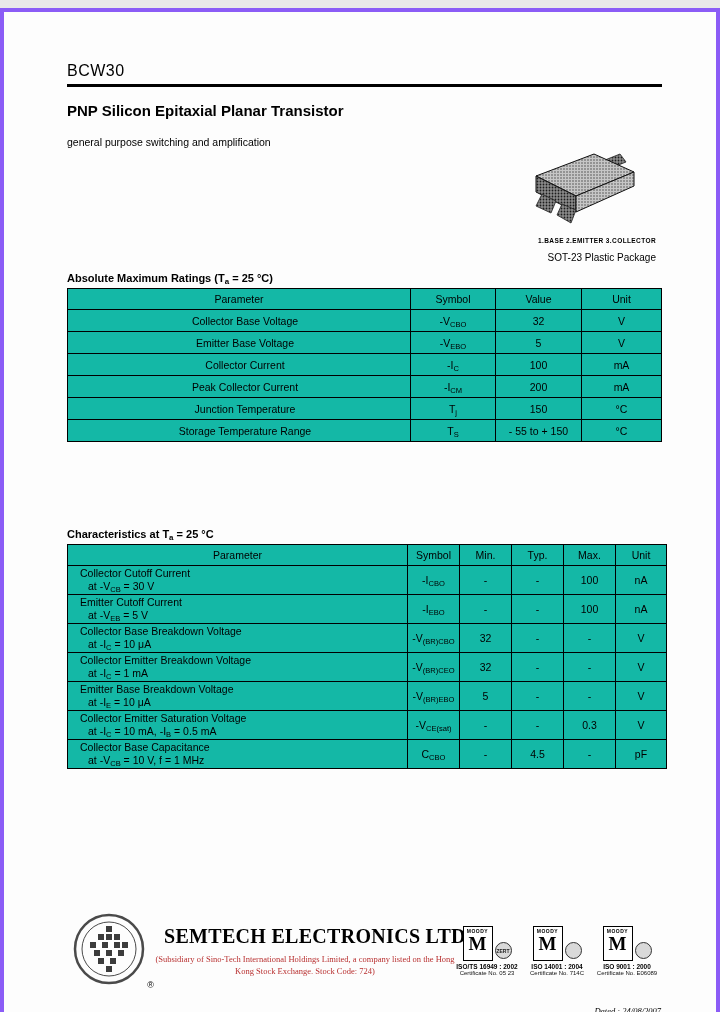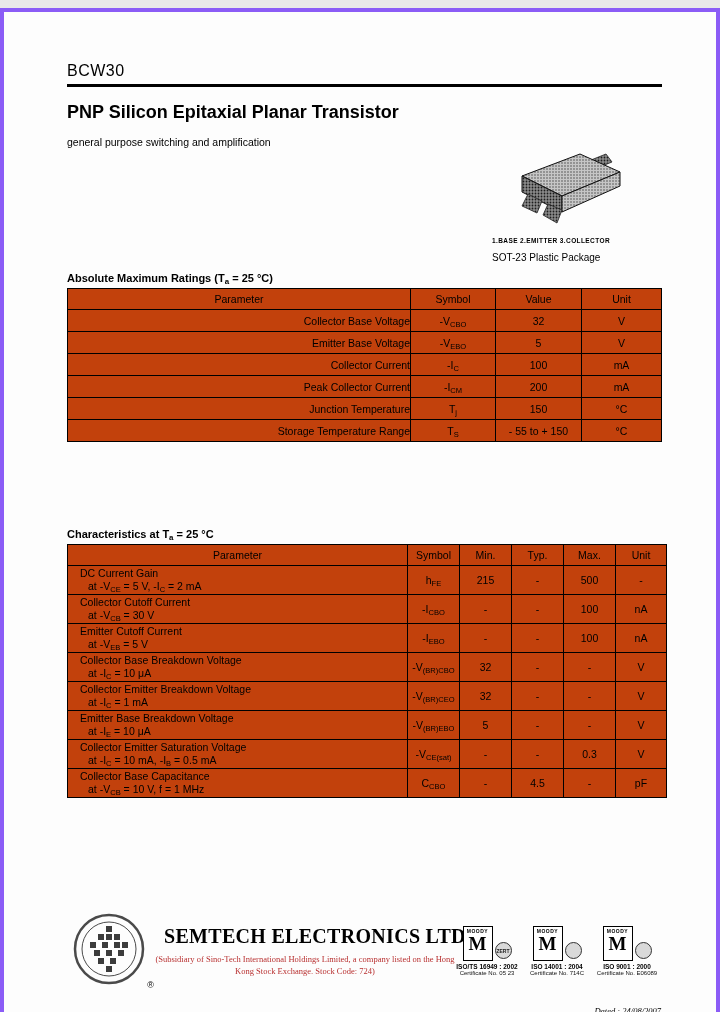--- a/index.html
+++ b/index.html
@@ -6,42 +6,42 @@
   html,body { background:#e9e9e9; }
   .page {
     position:relative; width:720px; height:1012px; margin:8px auto;
     background:#fdfdfd; border:4px solid #8b5cf6; overflow:hidden;
     font-family:"Liberation Sans", sans-serif; color:#000;
   }
   sub { font-size:0.72em; vertical-align:-0.25em; line-height:0; }
 
   .part-number { position:absolute; left:63px; top:50px; font-size:16px; letter-spacing:0.5px; }
   .top-rule { position:absolute; left:63px; top:72px; width:595px; height:3px; background:#000; }
-  .doc-title { position:absolute; left:63px; top:90px; font-size:18px; font-weight:700; }
+  .doc-title { position:absolute; left:63px; top:90px; font-size:15px; font-weight:700; }
   .doc-desc { position:absolute; left:63px; top:124px; font-size:10.5px; }
 
-  .pkg-wrap { position:absolute; left:488px; top:132px; width:164px; text-align:left; }
+  .pkg-wrap { position:absolute; left:488px; top:132px; width:164px; text-align:right; }
   .pkg-pins { margin-top:3px; font-size:6.5px; font-weight:700; letter-spacing:0.4px; }
   .pkg-name { margin-top:8px; font-size:10px; }
 
   .sec-heading { position:absolute; left:63px; font-size:11px; font-weight:700; }
   .sec-abs { top:260px; }
   .sec-char { top:516px; }
 
-  table { border-collapse:collapse; position:absolute; background:#c2410c; }
+  table { border-collapse:collapse; position:absolute; background:#14b8a6; }
   th, td { border:1px solid #000; font-weight:normal; }
 
   .t1 { left:63px; top:276px; width:595px; font-size:10.5px; }
   .t1 th { height:21px; text-align:center; }
   .t1 td { height:22px; }
   .t2 { left:63px; top:532px; width:600px; font-size:10.5px; }
   .t2 th { height:21px; text-align:center; }
   .t2 td { height:29px; }
 
-  .c-param { text-align:right; padding-left:12px; }
+  .c-param { text-align:center; padding-left:12px; }
   .c-center { text-align:center; padding:0 2px; }
   .c-param2 { text-align:left; vertical-align:middle; }
   .pname { padding-left:12px; line-height:13px; }
   .pcond { padding-left:20px; line-height:13px; }
 
   .stamp-wrap { position:absolute; left:68px; top:900px; width:82px; height:78px; }
   .reg-mark { position:absolute; right:0; bottom:0; font-size:9px; }
 
   .company-name {
     position:absolute; left:160px; top:913px; font-size:20px; font-weight:700;
@@ -177,31 +177,20 @@
         <tr>
           <th>Parameter</th>
           <th>Symbol</th>
           <th>Min.</th>
           <th>Typ.</th>
           <th>Max.</th>
           <th>Unit</th>
         </tr>
       </thead>
     <tbody>
-        <tr>
-          <td class="c-param2">
-            <div class="pname">DC Current Gain</div>
-            <div class="pcond">at -V<sub>CE</sub> = 5 V, -I<sub>C</sub> = 2 mA</div>
-          </td>
-          <td class="c-center">h<sub>FE</sub></td>
-          <td class="c-center">215</td>
-          <td class="c-center">-</td>
-          <td class="c-center">500</td>
-          <td class="c-center">-</td>
-        </tr>
         <tr>
           <td class="c-param2">
             <div class="pname">Collector Cutoff Current</div>
             <div class="pcond">at -V<sub>CB</sub> = 30 V</div>
           </td>
           <td class="c-center">-I<sub>CBO</sub></td>
           <td class="c-center">-</td>
           <td class="c-center">-</td>
           <td class="c-center">100</td>
           <td class="c-center">nA</td>

